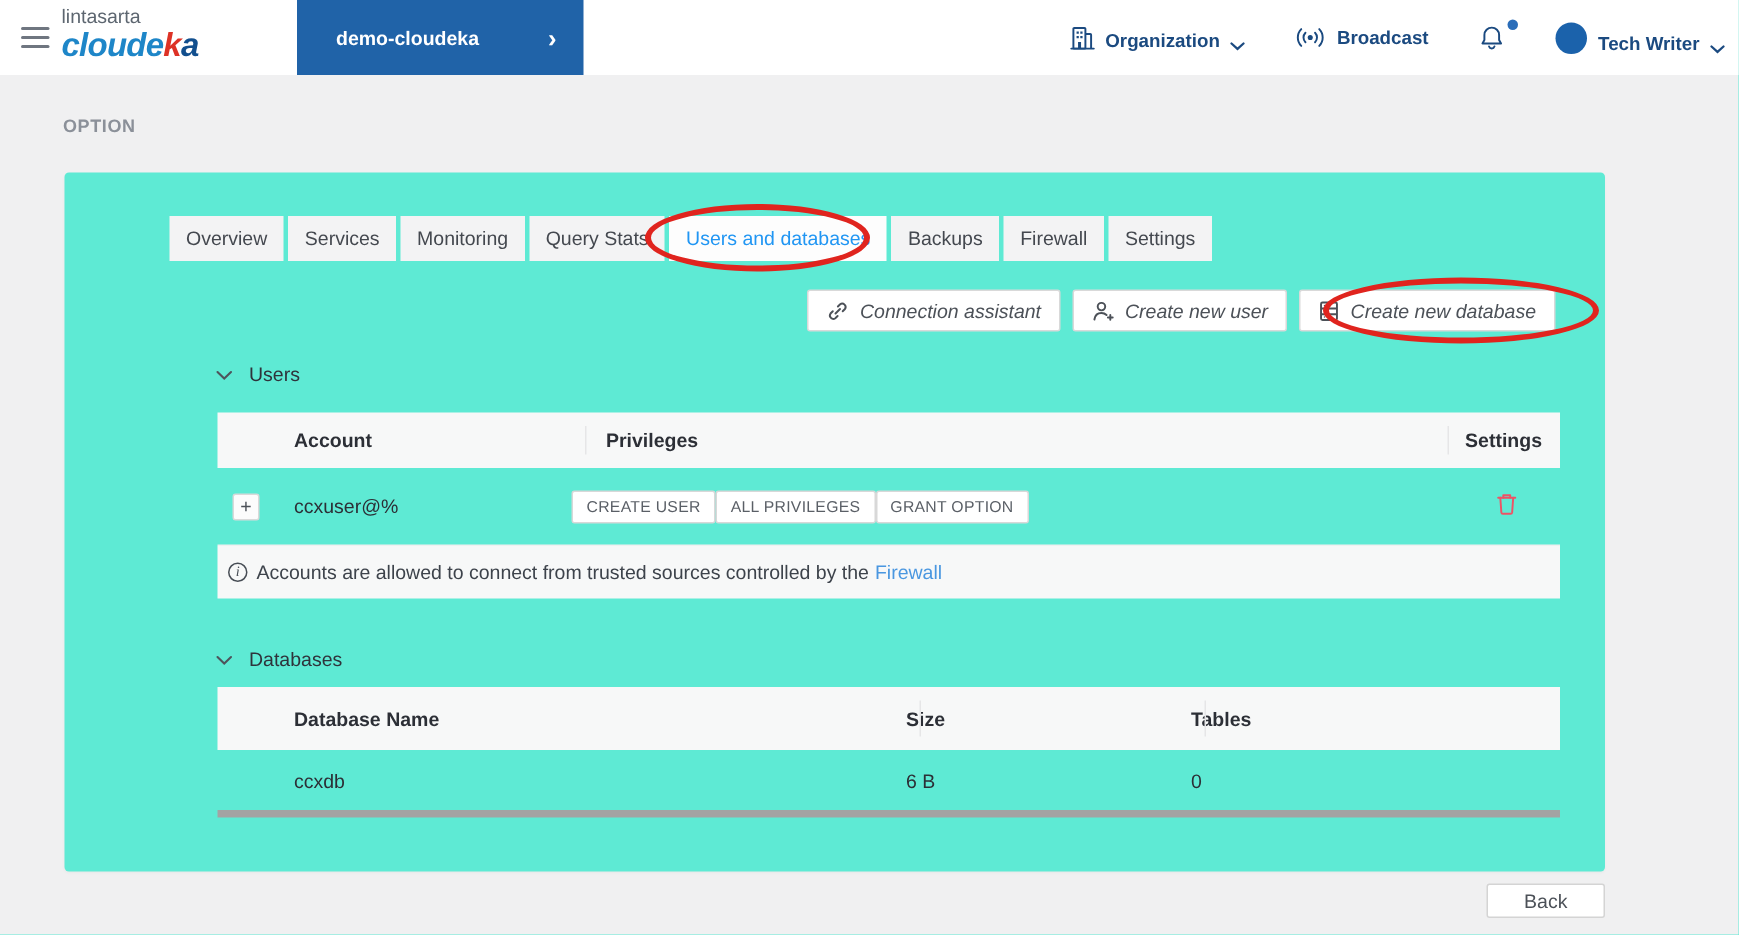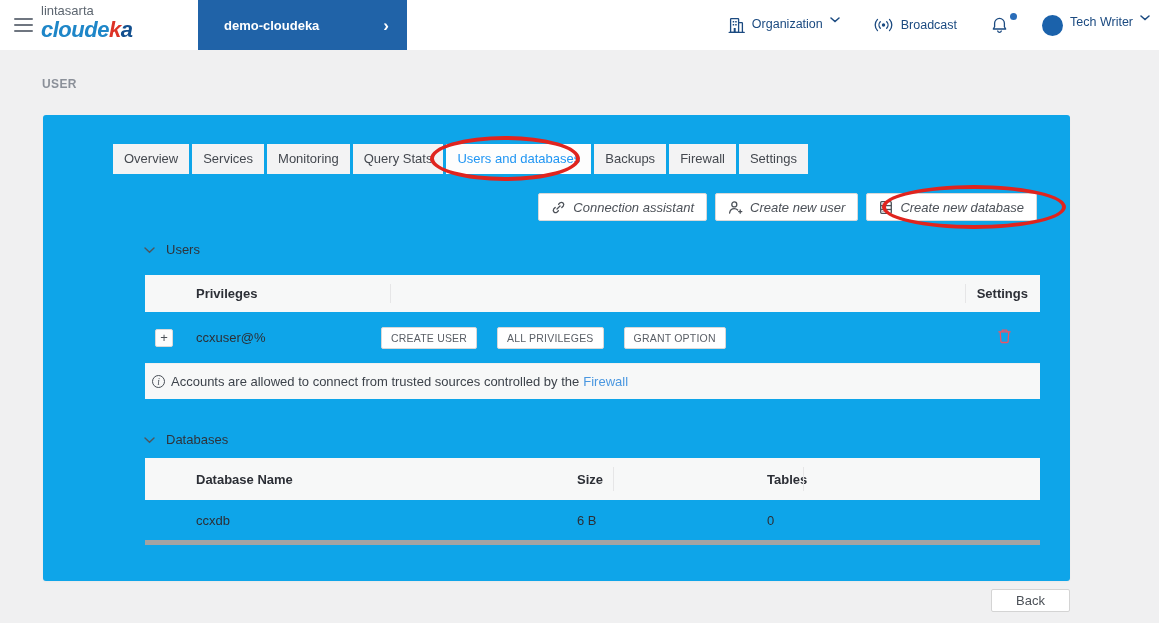--- a/index.html
+++ b/index.html
@@ -16,35 +16,35 @@
   .topbar { position:absolute; left:0; top:0; width:1159px; height:50px; background:#ffffff; }
   .hamburger { position:absolute; left:14px; top:18px; width:19px; height:14px; display:flex; flex-direction:column; justify-content:space-between; cursor:pointer; }
   .hamburger span { display:block; height:2px; background:#6f7680; border-radius:1px; }
   .logo { position:absolute; left:41px; top:4px; line-height:1.05; cursor:pointer; }
   .logo-company { font-size:13px; color:#5d6670; }
   .logo-brand { font-size:22px; font-weight:800; font-style:italic; letter-spacing:-0.5px; }
   .lb-blue { color:#1e86c8; }
   .lb-red  { color:#dd3226; }
   .lb-dark { color:#124f8e; }
 
-  .project { position:absolute; left:198px; top:0; width:209px; height:50px; background:#2063a8; color:#fff; display:flex; align-items:center; padding:0 18px 0 26px; font-size:13px; font-weight:bold; cursor:pointer; }
+  .project { position:absolute; left:198px; top:0; width:191px; height:50px; background:#2063a8; color:#fff; display:flex; align-items:center; padding:0 18px 0 26px; font-size:13px; font-weight:bold; cursor:pointer; }
   .project .chev { margin-left:auto; font-size:17px; font-weight:bold; line-height:1; }
 
   .topnav { position:absolute; right:9px; top:0; height:50px; display:flex; align-items:center; gap:33px; color:#1b4a80; }
-  .nav-item { display:flex; align-items:flex-start; gap:7px; font-size:12.5px; font-weight:normal; cursor:pointer; }
+  .nav-item { display:flex; align-items:flex-end; gap:7px; font-size:12.5px; font-weight:bold; cursor:pointer; }
   .nav-item svg { display:block; }
   .bell-wrap { position:relative; }
   .bell-dot { position:absolute; right:-8px; top:-3px; width:7px; height:7px; border-radius:50%; background:#2a6db9; }
   .avatar { width:21px; height:21px; border-radius:50%; background:#1b62ab; }
 
   
   .breadcrumb { position:absolute; left:42px; top:77px; font-size:12px; font-weight:bold; color:#8b9099; letter-spacing:.4px; }
 
   
-  .card { position:absolute; left:43px; top:115px; width:1027px; height:466px; background:#0ea5e9; border-radius:3px; box-shadow:0 1px 2px rgba(0,0,0,.03); }
+  .card { position:absolute; left:43px; top:115px; width:1027px; height:466px; background:#5eead4; border-radius:3px; box-shadow:0 1px 2px rgba(0,0,0,.03); }
 
   
   .tabs { position:absolute; left:70px; top:29px; display:flex; gap:3px; }
   .tab { height:30px; line-height:30px; padding:0 11px; background:#f3f3f4; font-size:13px; color:#44484f; cursor:pointer; white-space:nowrap; }
   .tab.active { background:#fdfdfd; color:#2196f3; }
 
   
   .toolbar { position:absolute; top:78px; right:33px; display:flex; gap:8px; }
   .tbtn { height:28px; padding:0 12px; display:flex; align-items:center; gap:7px; background:#fff; border:1px solid #d9d9d9; border-radius:2px; font-family:inherit; font-size:13px; color:#4c5158; cursor:pointer; white-space:nowrap;font-style:italic; }
   .tbtn svg { display:block; }
@@ -69,30 +69,30 @@
   .vdiv { position:absolute; top:9px; bottom:9px; width:1px; background:#e6e6e7; }
 
   .col-expand { width:51px; }
   .col-account { width:208px; }
   .col-priv { flex:1; }
   .col-actions { width:75px; text-align:right; padding-right:12px; }
 
   .trow { height:52px; display:flex; align-items:center; border-bottom:1px solid #f0f0f0; position:relative; color:#2c2f36; }
   .expand-btn { margin-left:10px; width:18px; height:18px; background:#fcfcfc; border:1px solid #d9d9d9; border-radius:2px; font-family:inherit; font-size:13px; line-height:1; color:#4c5158; cursor:pointer; display:flex; align-items:center; justify-content:center; }
   .cell-account { width:208px; padding-left:23px; }
-  .chips { display:flex; gap:20px; }
+  .chips { display:flex; gap:0; }
   .chip { font-size:10.5px; letter-spacing:.2px; color:#5a5f66; border:1px solid #d8d8d8; border-radius:2px; background:#fff; padding:4px 9px; white-space:nowrap; }
   .del-btn { position:absolute; right:26px; background:none; border:none; cursor:pointer; padding:2px; display:flex; }
 
   .note { height:35px; background:#f7f8f8; display:flex; align-items:center; padding-left:7px; font-size:13px; color:#3d434b; }
   .info-icon { width:13px; height:13px; border:1px solid #474d55; border-radius:50%; display:inline-flex; align-items:center; justify-content:center; font-size:9.5px; font-family:"Liberation Serif",serif; font-style:italic; color:#474d55; margin-right:6px; flex:none; }
   .note a { color:#4a97e0; text-decoration:none; margin-left:4px; cursor:pointer; }
 
   .db-col-name { width:432px; padding-left:51px; }
-  .db-col-size { width:190px; }
+  .db-col-size { width:190px;margin-left:27px; }
   .db-col-tables { flex:1; }
   .db-row { height:45px; display:flex; align-items:center; border-bottom:5px solid #a3a3a3; color:#2c2f36; }
 
   
   .back { position:absolute; left:991px; top:589px; width:79px; height:23px; background:#fff; border:1px solid #d4d4d4; border-radius:2px; font-family:inherit; font-size:13px; color:#4c5158; cursor:pointer; }
 </style>
 </head>
 <body>
 
 <header class="topbar">
@@ -162,21 +162,21 @@
       <span>Tech Writer</span>
       <span>
         <svg width="10" height="6" viewBox="0 0 10 6">
             <polyline points="1,1 5,4.6 9,1" fill="none" stroke="#1b4a80" stroke-width="1.5" stroke-linecap="round"></polyline>
           </svg>
       </span>
     </div>
   </nav>
 </header>
 
-<div class="breadcrumb">USER</div>
+<div class="breadcrumb">OPTION</div>
 
 <main class="card">
 
   <div class="tabs">
     <div class="tab">Overview</div>
     <div class="tab">Services</div>
     <div class="tab">Monitoring</div>
     <div class="tab">Query Stats</div>
     <div class="tab active">Users and databases</div>
     <div class="tab">Backups</div>
@@ -228,20 +228,21 @@
       <svg width="11" height="7" viewBox="0 0 11 7">
           <polyline points="1,1 5.5,5.3 10,1" fill="none" stroke="#4e545c" stroke-width="1.4" stroke-linecap="round"></polyline>
         </svg>
     </span>
     <span>Users</span>
   </div>
 
   <section class="table users-table">
     <div class="thead">
       <div class="col-expand"></div>
+      <div class="col-account">Account</div>
       <div class="col-priv">Privileges</div>
       <div class="col-actions">Settings</div>
       <span class="vdiv" style="left:245px;"></span>
       <span class="vdiv" style="left:820px;"></span>
     </div>
 
     <div class="trow">
       <button class="expand-btn">+</button>
       <div class="cell-account">ccxuser@%</div>
       <div class="chips">

